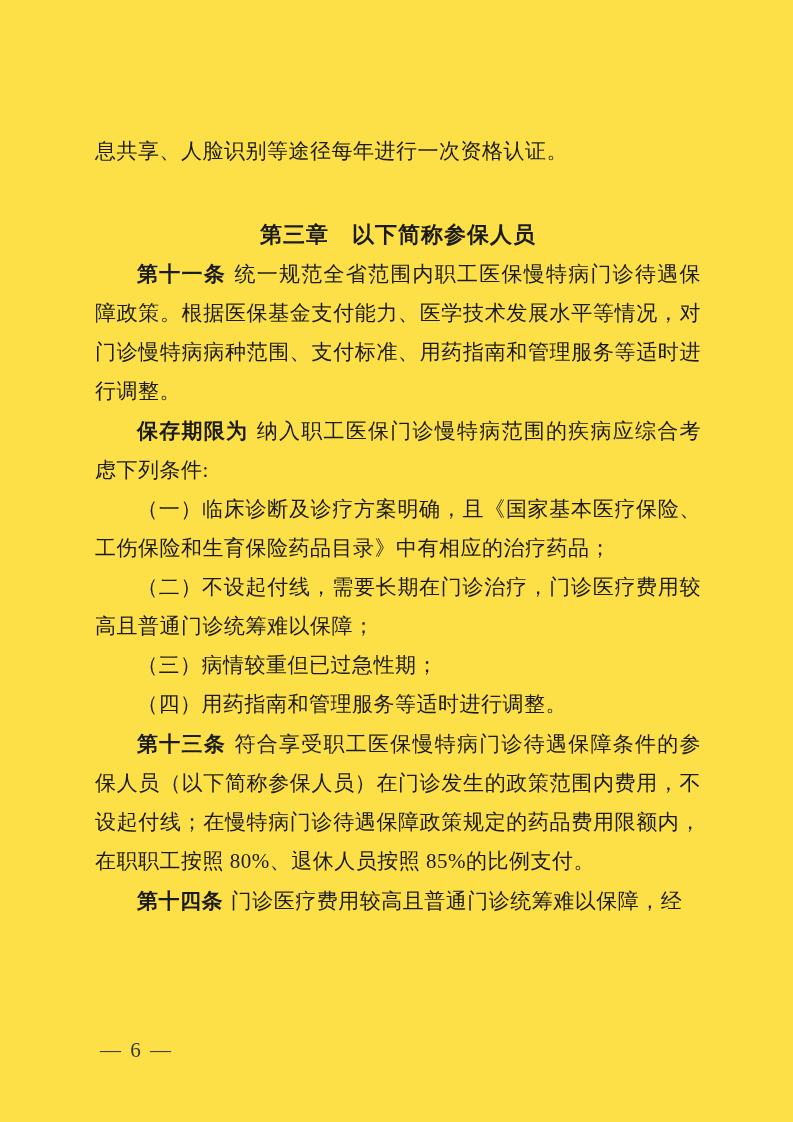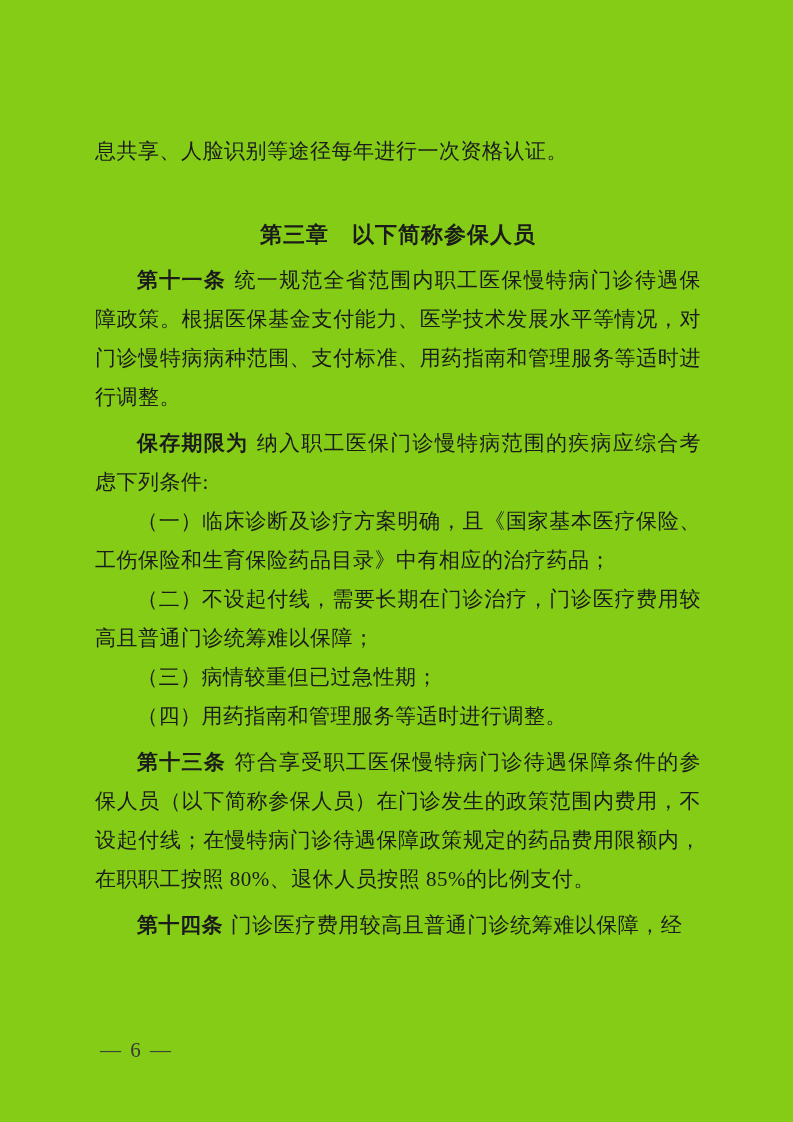--- a/index.html
+++ b/index.html
@@ -5,21 +5,21 @@
   html, body {
     margin: 0;
     padding: 0;
     background: #e8e8e8;
   }
   .page {
     position: relative;
     width: 793px;
     height: 1122px;
     margin: 0 auto;
-    background: #84cc16;
+    background: #fde047;
     color: #1b1b1b;
     font-family: "Liberation Serif", "DejaVu Serif", serif;
     overflow: hidden;
   }
   .content {
     position: absolute;
     left: 95px;
     top: 132px;
     width: 606px;
     font-size: 21px;
@@ -28,21 +28,21 @@
     letter-spacing: 0.5px;
   }
   .para {
     margin: 0;
     padding: 0;
   }
   .indent {
     text-indent: 2em;
   }
   .article {
-    margin-top: 6px;
+    margin-top: 0;
   }
   .chapter {
     margin: 44px 0 0 0;
     padding: 0;
     font-size: 22px;
     line-height: 39px;
     font-weight: 700;
     text-align: center;
     text-indent: 0;
     letter-spacing: 1px;

